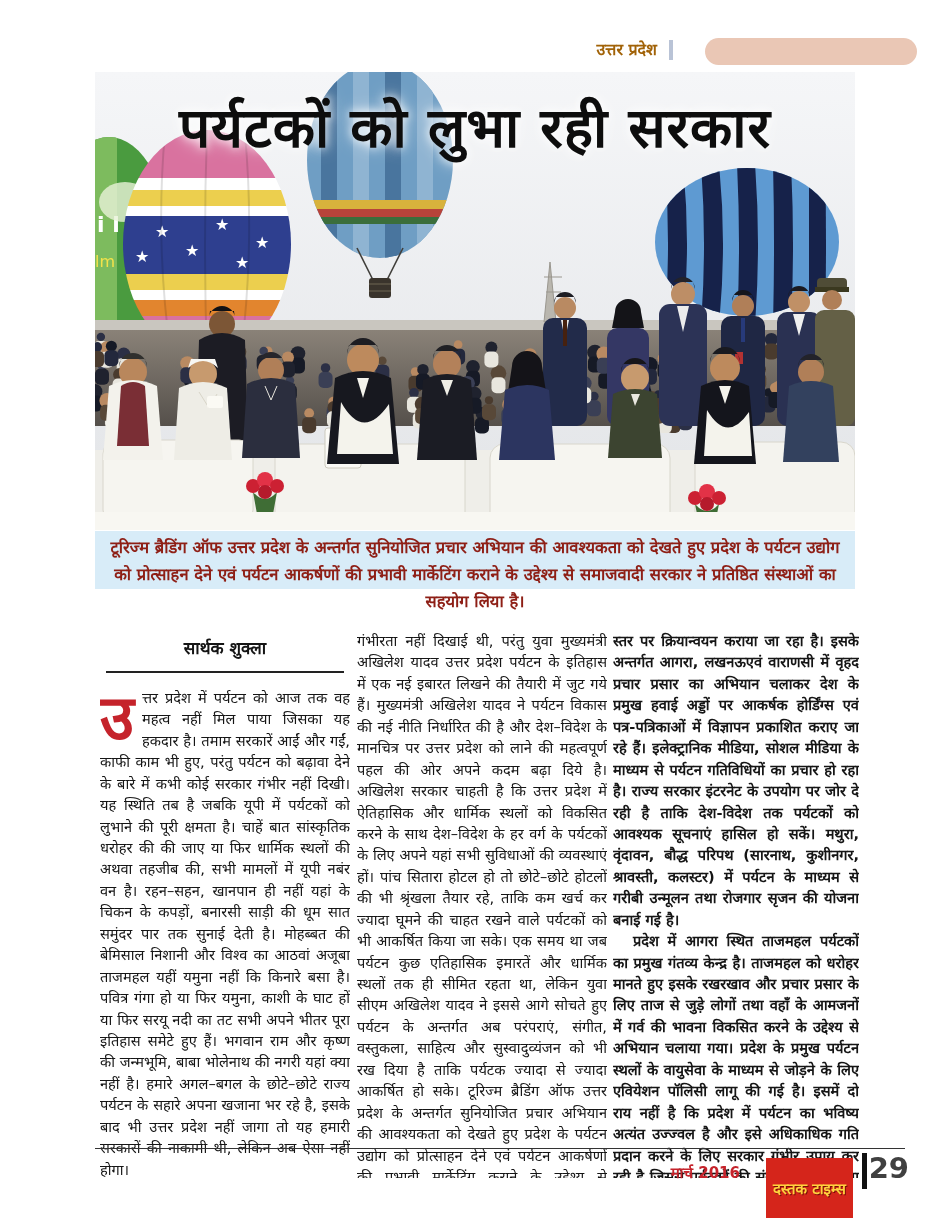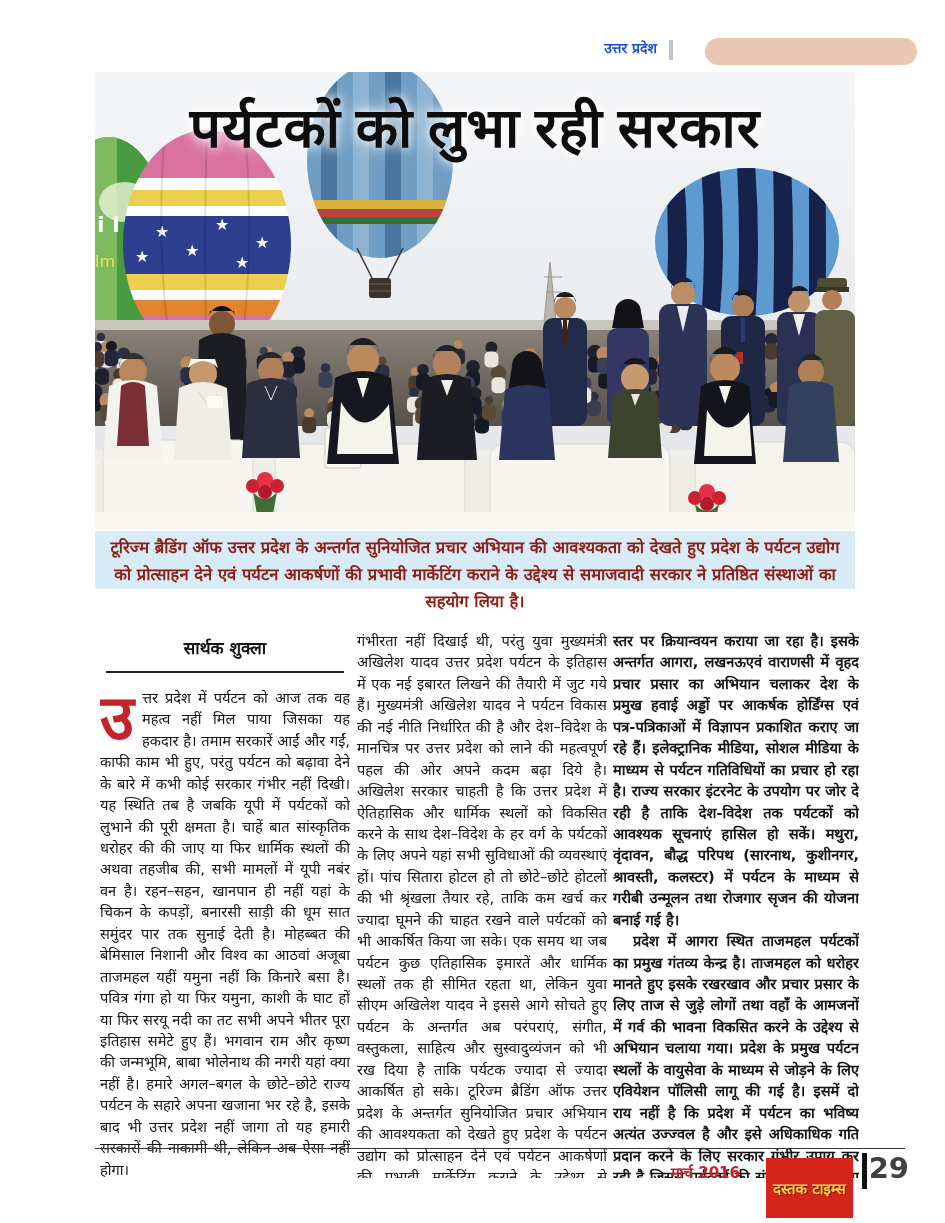--- a/index.html
+++ b/index.html
@@ -3,32 +3,31 @@
 <meta charset="utf-8">
 <style>
   * { margin:0; padding:0; box-sizing:border-box; }
   body { background:#9a9a9a; font-family:"DejaVu Sans", sans-serif; }
   .page {
     position:relative; width:945px; height:1223px; margin:0 auto;
     background:#ffffff; overflow:hidden; color:#1a1a1a;
   }
   
   .hdr { position:absolute; top:36px; left:0; width:945px; height:34px; }
-  .hdr-label { position:absolute; right:288px; top:2px; font-size:14px; font-weight:bold; color:#1d4ed8; }
+  .hdr-label { position:absolute; right:288px; top:2px; font-size:16px; font-weight:bold; color:#a16207; }
   .hdr-sep { position:absolute; right:272px; top:4px; width:4px; height:20px; background:#b9c3d6; }
   .hdr-pill { position:absolute; right:28px; top:2px; width:212px; height:27px; border-radius:14px; background:var(--pill,#eac7b5); }
   
   .photo { position:absolute; left:95px; top:72px; width:760px; height:458px; overflow:hidden; background:#eceef0; }
   .photo svg { display:block; }
   .headline {
     position:absolute; left:0; top:16px; width:760px; text-align:center;
     font-size:55px; font-weight:bold; color:#0d0d0d; letter-spacing:1px;
     text-shadow:0 0 10px rgba(255,255,255,.9), 0 0 18px rgba(255,255,255,.8);
     white-space:nowrap;
-    font-family:Liberation Serif, serif;
   }
   
   .caption {
     position:absolute; left:95px; top:531px; width:760px; height:58px;
     background:var(--caption_bg,#d8ecf8); color:var(--caption_text,#8e1f16);
     font-size:16.5px; font-weight:bold; text-align:center; line-height:1.65;
     padding:3px 10px 0 10px;
   }
   
   .cols { position:absolute; left:100px; top:600px; width:762px; height:548px; }

